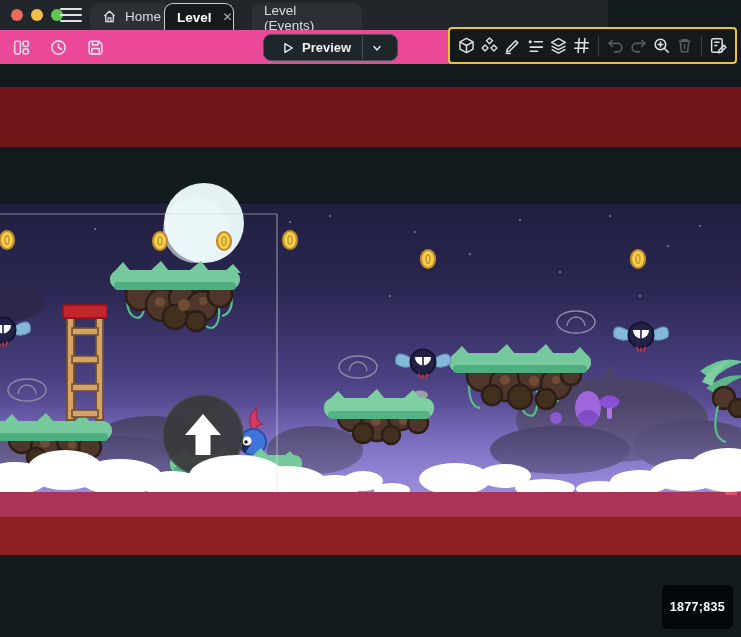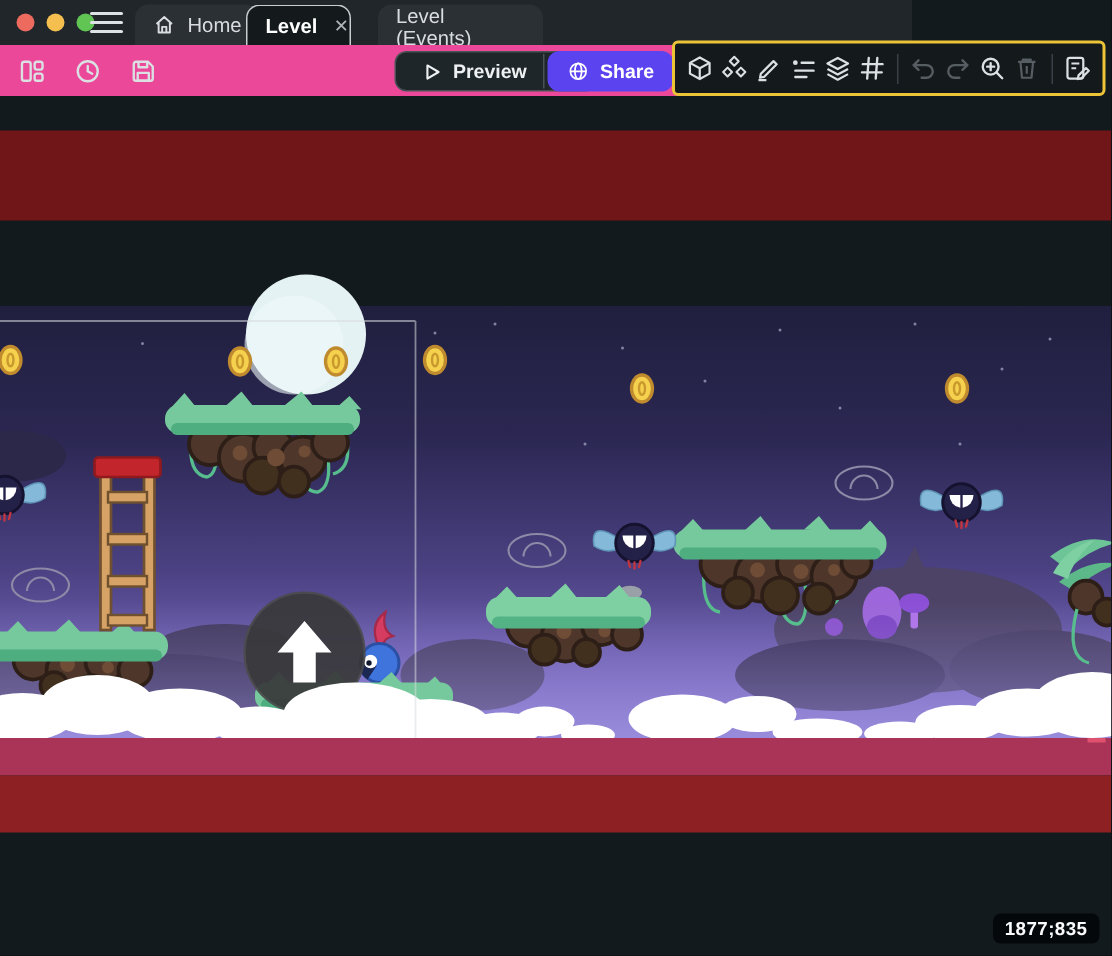--- a/index.html
+++ b/index.html
@@ -29,21 +29,21 @@
   .btn-preview .main{display:flex;align-items:center;gap:7px;padding:0 11px;font-size:13px;font-weight:700;}
   .btn-preview .drop{display:flex;align-items:center;padding:0 8px;border-left:1px solid #4a5257;}
   .btn-share{position:absolute;left:365px;top:4px;height:27px;display:flex;align-items:center;gap:7px;padding:0 13px;background:#5c43f0;border:none;border-radius:8px;color:#fff;font-size:13px;font-weight:700;cursor:pointer;}
   .hl-group{position:absolute;right:4px;top:27px;height:37px;display:flex;align-items:center;gap:2px;padding:0 6px;border:2px solid #ecc437;border-radius:4px;background:#14191c;z-index:5;}
   .hl-group .tb-ic{width:21px;}
   .hl-group .sep{width:1px;height:20px;background:#3a4146;margin:0 4px;}
   .tb-ic.disabled{color:#565d63;cursor:default;}
 
   
   .canvas{position:absolute;left:0;top:64px;width:741px;height:573px;background:#131a1d;}
-  .coord-badge{position:absolute;right:8px;bottom:8px;background:rgba(4,7,9,.93);color:#fafbfc;font-size:12.5px;font-weight:700;letter-spacing:.3px;padding:3px 8px;border-radius:5px;}
+  .coord-badge{position:absolute;right:8px;bottom:8px;background:rgba(4,7,9,.93);color:#fafbfc;font-size:12.5px;font-weight:700;letter-spacing:.3px;padding:15px 8px;border-radius:5px;}
 </style>
 </head>
 <body>
 
 <div class="app">
 
   <div class="titlebar">
     <div class="traffic">
       <i class="tl-close"></i>
       <i class="tl-min"></i>
@@ -110,30 +110,20 @@
           </svg>
         <span>Preview</span>
       </span>
       <span class="drop">
         <svg width="12" height="12" viewBox="0 0 16 16">
             <path d="M4 6 L8 10.5 L12 6" fill="none" stroke="#eef1f2" stroke-width="1.8" stroke-linecap="round"></path>
           </svg>
       </span>
     </button>
 
-    <button class="btn-share">
-      <svg width="15" height="15" viewBox="0 0 18 18">
-          <g fill="none" stroke="#fff" stroke-width="1.4">
-            <circle cx="9" cy="9" r="6.3"></circle>
-            <ellipse cx="9" cy="9" rx="2.7" ry="6.3"></ellipse>
-            <path d="M2.7 9 H15.3"></path>
-          </g>
-        </svg>
-      <span>Share</span>
-    </button>
   </div>
 
   <div class="hl-group">
     <span class="tb-ic">
       <svg width="19" height="19" viewBox="0 0 18 18">
           <g fill="none" stroke="currentColor" stroke-width="1.4" stroke-linejoin="round">
             <path d="M9 2.2 L15.2 5.6 V12.4 L9 15.8 L2.8 12.4 V5.6 Z"></path>
             <path d="M2.8 5.6 L9 9 L15.2 5.6 M9 9 V15.8"></path>
           </g>
         </svg>

